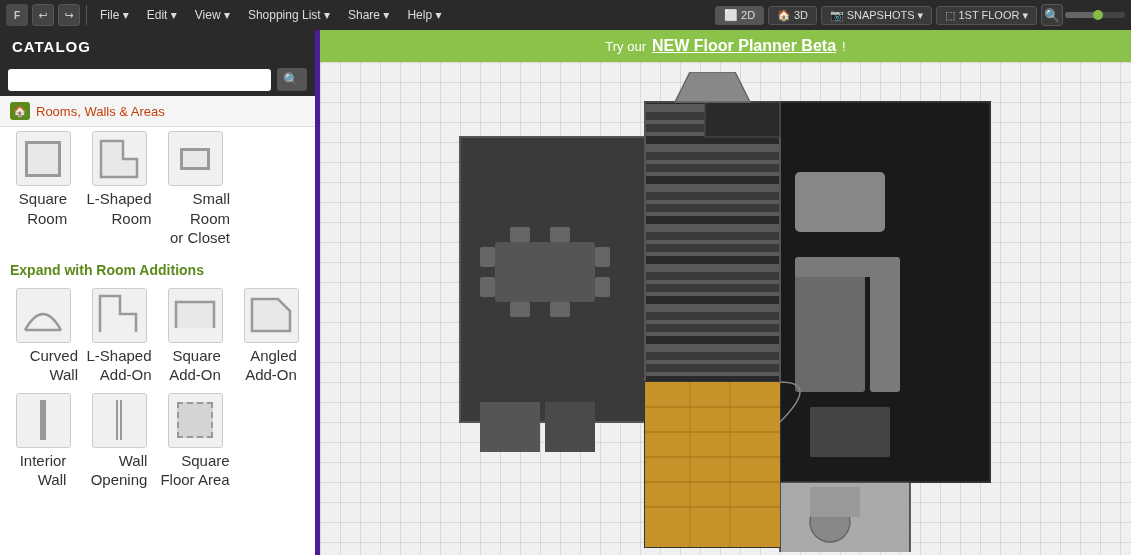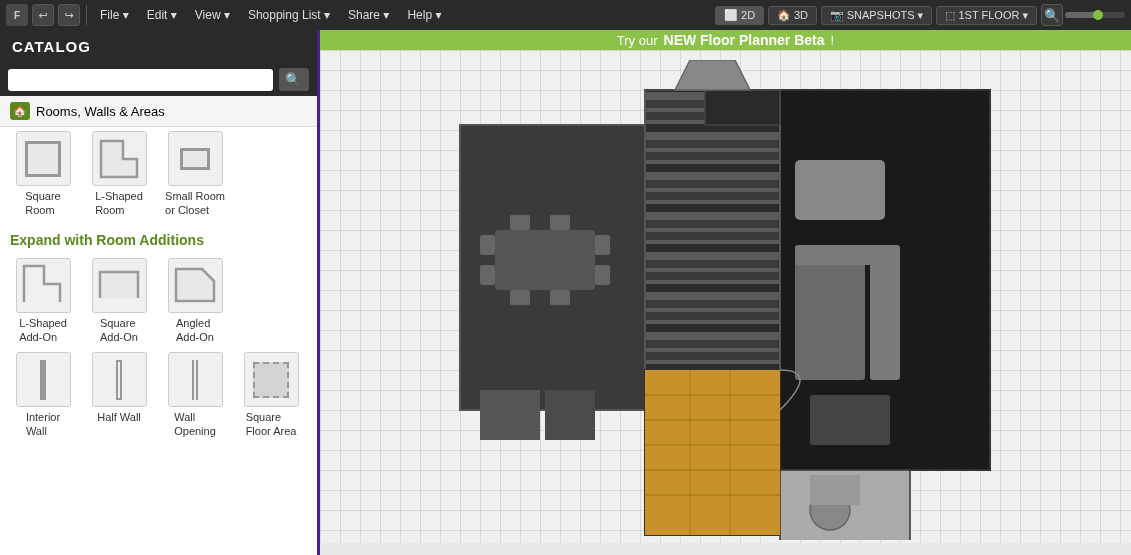--- a/index.html
+++ b/index.html
@@ -103,21 +103,21 @@
     #main-layout {
       display: flex;
       height: 525px;
     }
 
     
     #sidebar {
       width: 320px;
       min-width: 320px;
       background: #fff;
-      border-right: 3px solid #4c1d95;
+      border-right: 5px solid #4c1d95;
       overflow-y: auto;
     }
     .sidebar-header {
       background: #2a2a2a;
       color: #fff;
       font-size: 15px;
       font-weight: bold;
       padding: 8px 12px;
       letter-spacing: 1px;
     }
@@ -155,21 +155,21 @@
     }
     .breadcrumb-home {
       background: #5a8a1a;
       border-radius: 3px;
       width: 20px; height: 18px;
       display: flex; align-items: center; justify-content: center;
       color: white; font-size: 11px;
     }
     .breadcrumb-text {
       font-size: 13px;
-      color: #000000;
+      color: #c2410c;
     }
     .section-title {
       font-size: 14px;
       font-weight: bold;
       color: #5a8a1a;
       padding: 10px 10px 6px;
     }
     .items-grid {
       display: flex;
       flex-wrap: wrap;
@@ -185,23 +185,23 @@
     }
     .catalog-item-icon {
       width: 55px; height: 55px;
       border: 1px solid #ccc;
       border-radius: 3px;
       background: #f0f0f0;
       display: flex; align-items: center; justify-content: center;
       margin-bottom: 3px;
     }
     .catalog-item-label {
-      font-size: 11px;
+      font-size: 15px;
       color: #333;
-      text-align: left;
+      text-align: right;
       line-height: 1.3;
     }
 
     
     .icon-square-room {
       width: 36px; height: 36px;
       border: 3px solid #999;
       background: #e8e8e8;
     }
     
@@ -236,33 +236,34 @@
     }
 
     
     #canvas-area {
       flex: 1;
       background: #e8e8e8;
       position: relative;
       overflow: hidden;
     }
     .promo-banner {
-      height: 20px;
+      height: 32px;
       background: #8bc34a;
       display: flex;
       align-items: center;
       justify-content: center;
       font-size: 13px;
       color: #fff;
       gap: 6px;
     }
     .promo-link {
       color: #fff;
       font-weight: bold;
-      font-size: 14px;
+      font-size: 16px;
+      text-decoration: underline;
       cursor: pointer;
     }
     .floor-plan-container {
       position: relative;
       width: 100%;
       height: calc(100% - 32px);
       background-image: 
         linear-gradient(rgba(180,180,180,0.4) 1px, transparent 1px),
         linear-gradient(90deg, rgba(180,180,180,0.4) 1px, transparent 1px);
       background-size: 20px 20px;
@@ -351,20 +352,29 @@
           <div class="icon-small-room"></div>
         </div>
         <div class="catalog-item-label">Small Room<br>or Closet</div>
       </div>
     </div>
 
     <div class="section-title">Expand with Room Additions</div>
     <div class="items-grid">
       <div class="catalog-item">
         <div class="catalog-item-icon">
+          <svg width="44" height="38">
+            <path d="M4,34 Q22,2 40,34" fill="none" stroke="#999" stroke-width="2.5"></path>
+            <line x1="4" y1="34" x2="40" y2="34" stroke="#999" stroke-width="2.5"></line>
+          </svg>
+        </div>
+        <div class="catalog-item-label">Curved Wall</div>
+      </div>
+      <div class="catalog-item">
+        <div class="catalog-item-icon">
           <svg width="42" height="42">
             <polyline points="2,38 2,2 22,2 22,20 38,20 38,38" fill="none" stroke="#999" stroke-width="2.5"></polyline>
           </svg>
         </div>
         <div class="catalog-item-label">L-Shaped<br>Add-On</div>
       </div>
       <div class="catalog-item">
         <div class="catalog-item-icon">
           <svg width="42" height="30">
             <polyline points="2,28 2,2 40,2 40,28" fill="#e8e8e8" stroke="#999" stroke-width="2.5"></polyline>
@@ -381,26 +391,20 @@
         <div class="catalog-item-label">Angled<br>Add-On</div>
       </div>
     </div>
 
     <div class="items-grid">
       <div class="catalog-item">
         <div class="catalog-item-icon">
           <div class="icon-interior-wall"></div>
         </div>
         <div class="catalog-item-label">Interior<br>Wall</div>
-      </div>
-      <div class="catalog-item">
-        <div class="catalog-item-icon">
-          <div class="icon-half-wall"></div>
-        </div>
-        <div class="catalog-item-label">Half Wall</div>
       </div>
       <div class="catalog-item">
         <div class="catalog-item-icon">
           <div class="icon-wall-opening"></div>
         </div>
         <div class="catalog-item-label">Wall<br>Opening</div>
       </div>
       <div class="catalog-item">
         <div class="catalog-item-icon">
           <div class="icon-square-floor"></div>

